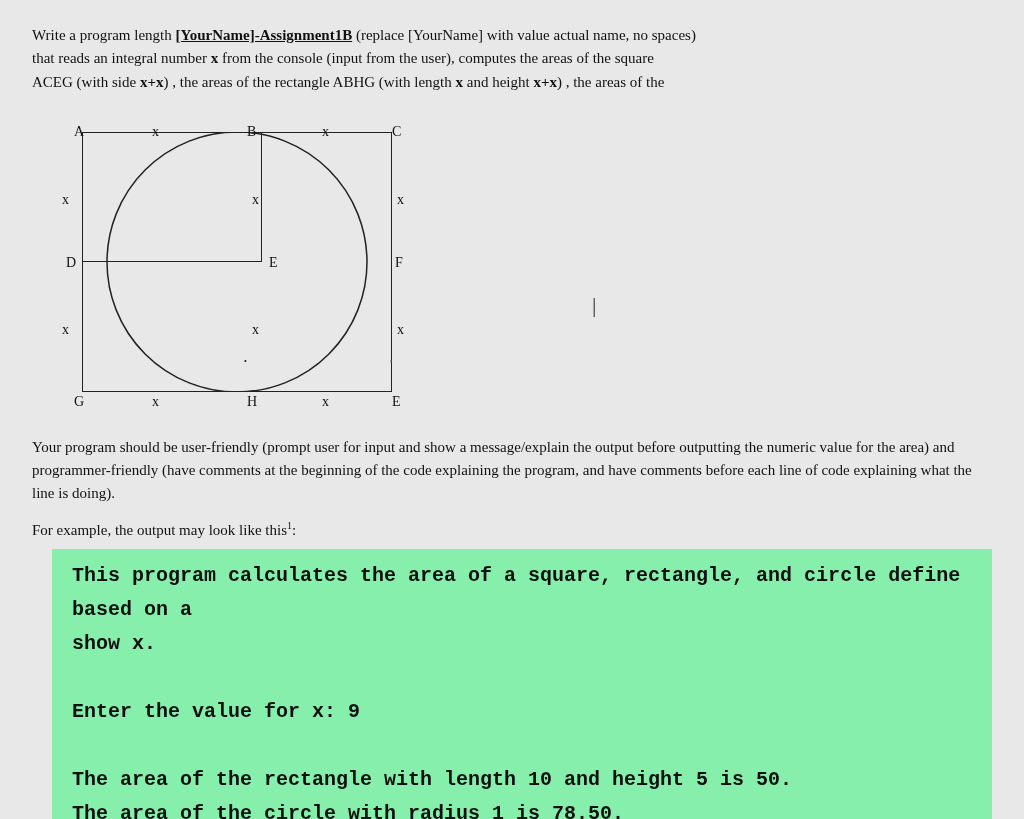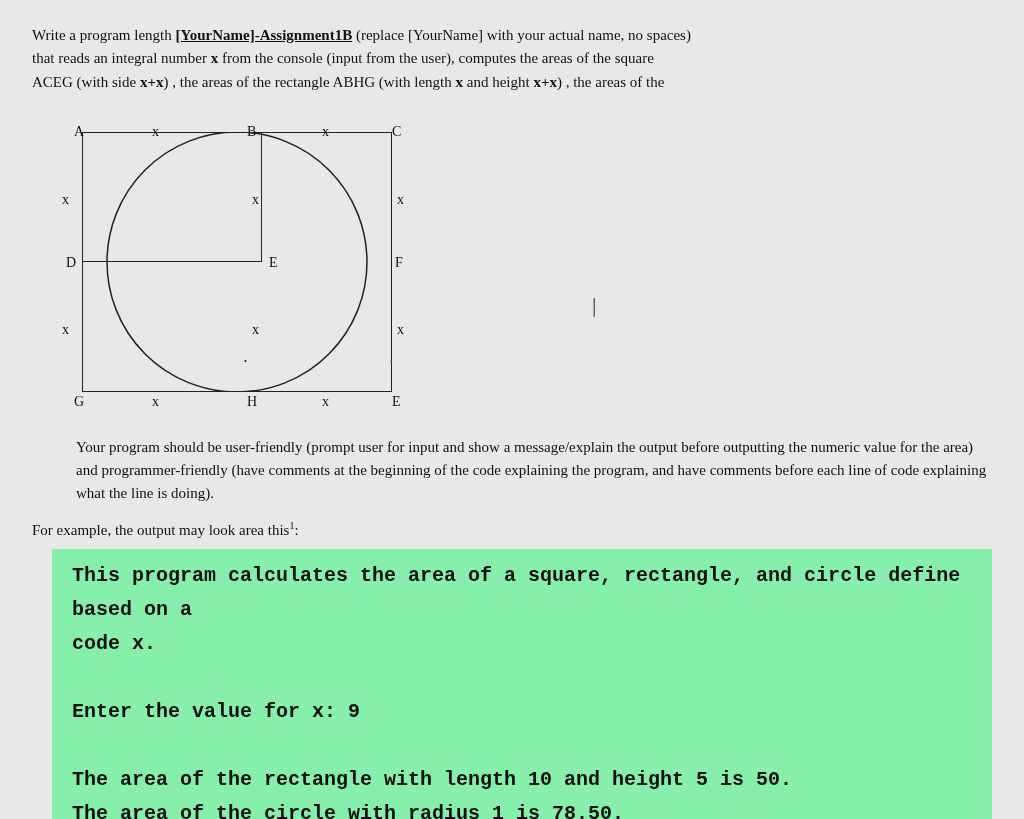--- a/index.html
+++ b/index.html
@@ -93,21 +93,20 @@
     .lbl-x-left2 { top: 210px; left: 10px; }
     .lbl-x-mid2  { top: 210px; left: 200px; }
     .lbl-x-right2 { top: 210px; left: 345px; }
     .lbl-x-GH   { top: 282px; left: 100px; }
     .lbl-x-HE   { top: 282px; left: 270px; }
 
     .body-text {
       line-height: 1.55;
       margin-bottom: 14px;
       font-size: 15px;
-      margin-left: 44px;
     }
 
     .example-intro {
       margin-bottom: 10px;
       font-size: 15px;
     }
 
     .code-block {
       background: #86efac;
       border: none;
@@ -124,21 +123,21 @@
     }
 
     sup {
       font-size: 10px;
     }
   </style>
 </head>
 <body>
 
 <p class="intro-text">
-  <span>Write a program length </span><u>[YourName]-Assignment1B</u><span> (replace [YourName] with your actual name, no spaces)</span><br>
+  <span>Write a program length </span><u>[YourName]-Assignment1B</u><span> (replace [YourName] with value actual name, no spaces)</span><br>
   <span>that reads an integral number <span class="bold">x</span> from the console (input from the user), computes the areas of the square</span><br>
   <span>ACEG (with side <span class="bold">x+x</span>) ,  the areas of the rectangle ABHG (with length <span class="bold">x</span> and height <span class="bold">x+x</span>) , the areas of the</span><br>
 </p>
 
 <div class="diagram-area">
   <div class="diagram">
 
     <div class="outer-square"></div>
 
     <div class="inner-rect"></div>
@@ -176,24 +175,24 @@
   </div>
 
   <span style="position:relative; top:180px; left:150px; font-size:22px; font-family:serif; color:#333; align-self:flex-start;">|</span>
 </div>
 
 <p class="body-text">
   <span>Your program should be user-friendly (prompt user for input and show a message/explain the output before outputting the numeric value for the area) and programmer-friendly (have comments at the beginning of the code explaining the program, and have comments before each line of code explaining what the line is doing).</span>
 </p>
 
 <p class="example-intro">
-  <span>For example, the output may look area this</span><sup>1</sup><span>:</span>
+  <span>For example, the output may look like this</span><sup>1</sup><span>:</span>
 </p>
 
 <div class="code-block">
   <span class="code-line"><strong>This program calculates the area of a square, rectangle, and circle define based on a</strong></span>
-  <span class="code-line"><strong>code x.</strong></span>
+  <span class="code-line"><strong>show x.</strong></span>
   <span class="code-line">&nbsp;</span>
   <span class="code-line"><strong>Enter the value for x: 9</strong></span>
   <span class="code-line">&nbsp;</span>
   <span class="code-line"><strong>The area of the rectangle with length 10 and height 5 is 50.</strong></span>
   <span class="code-line"><strong>The area of the circle with radius 1 is 78.50.</strong></span>
 </div>
 
 </body></html>

